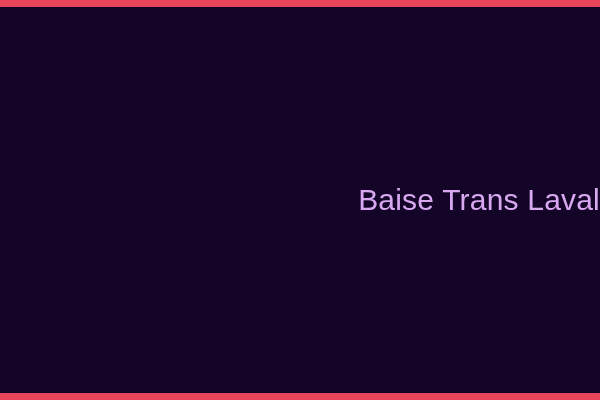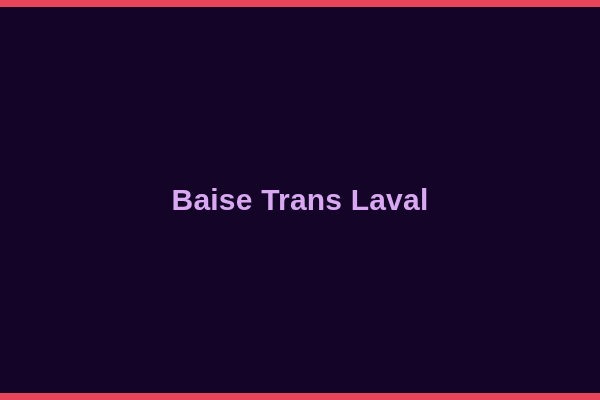--- a/index.html
+++ b/index.html
@@ -40,25 +40,25 @@
   }
 
   .rule-bottom {
     bottom: 0;
   }
 
   .banner-caption {
     position: relative;
     display: block;
     width: 100%;
-    text-align: center;
+    text-align: right;
     color: #d8a8f0;
     font-family: "Liberation Sans", sans-serif;
     font-size: 30px;
-    font-weight: 700;
+    font-weight: 400;
     line-height: 1;
     letter-spacing: 0.2px;
     white-space: nowrap;
     user-select: none;
   }
 </style>
 </head>
 <body>
 
 <div class="banner">

